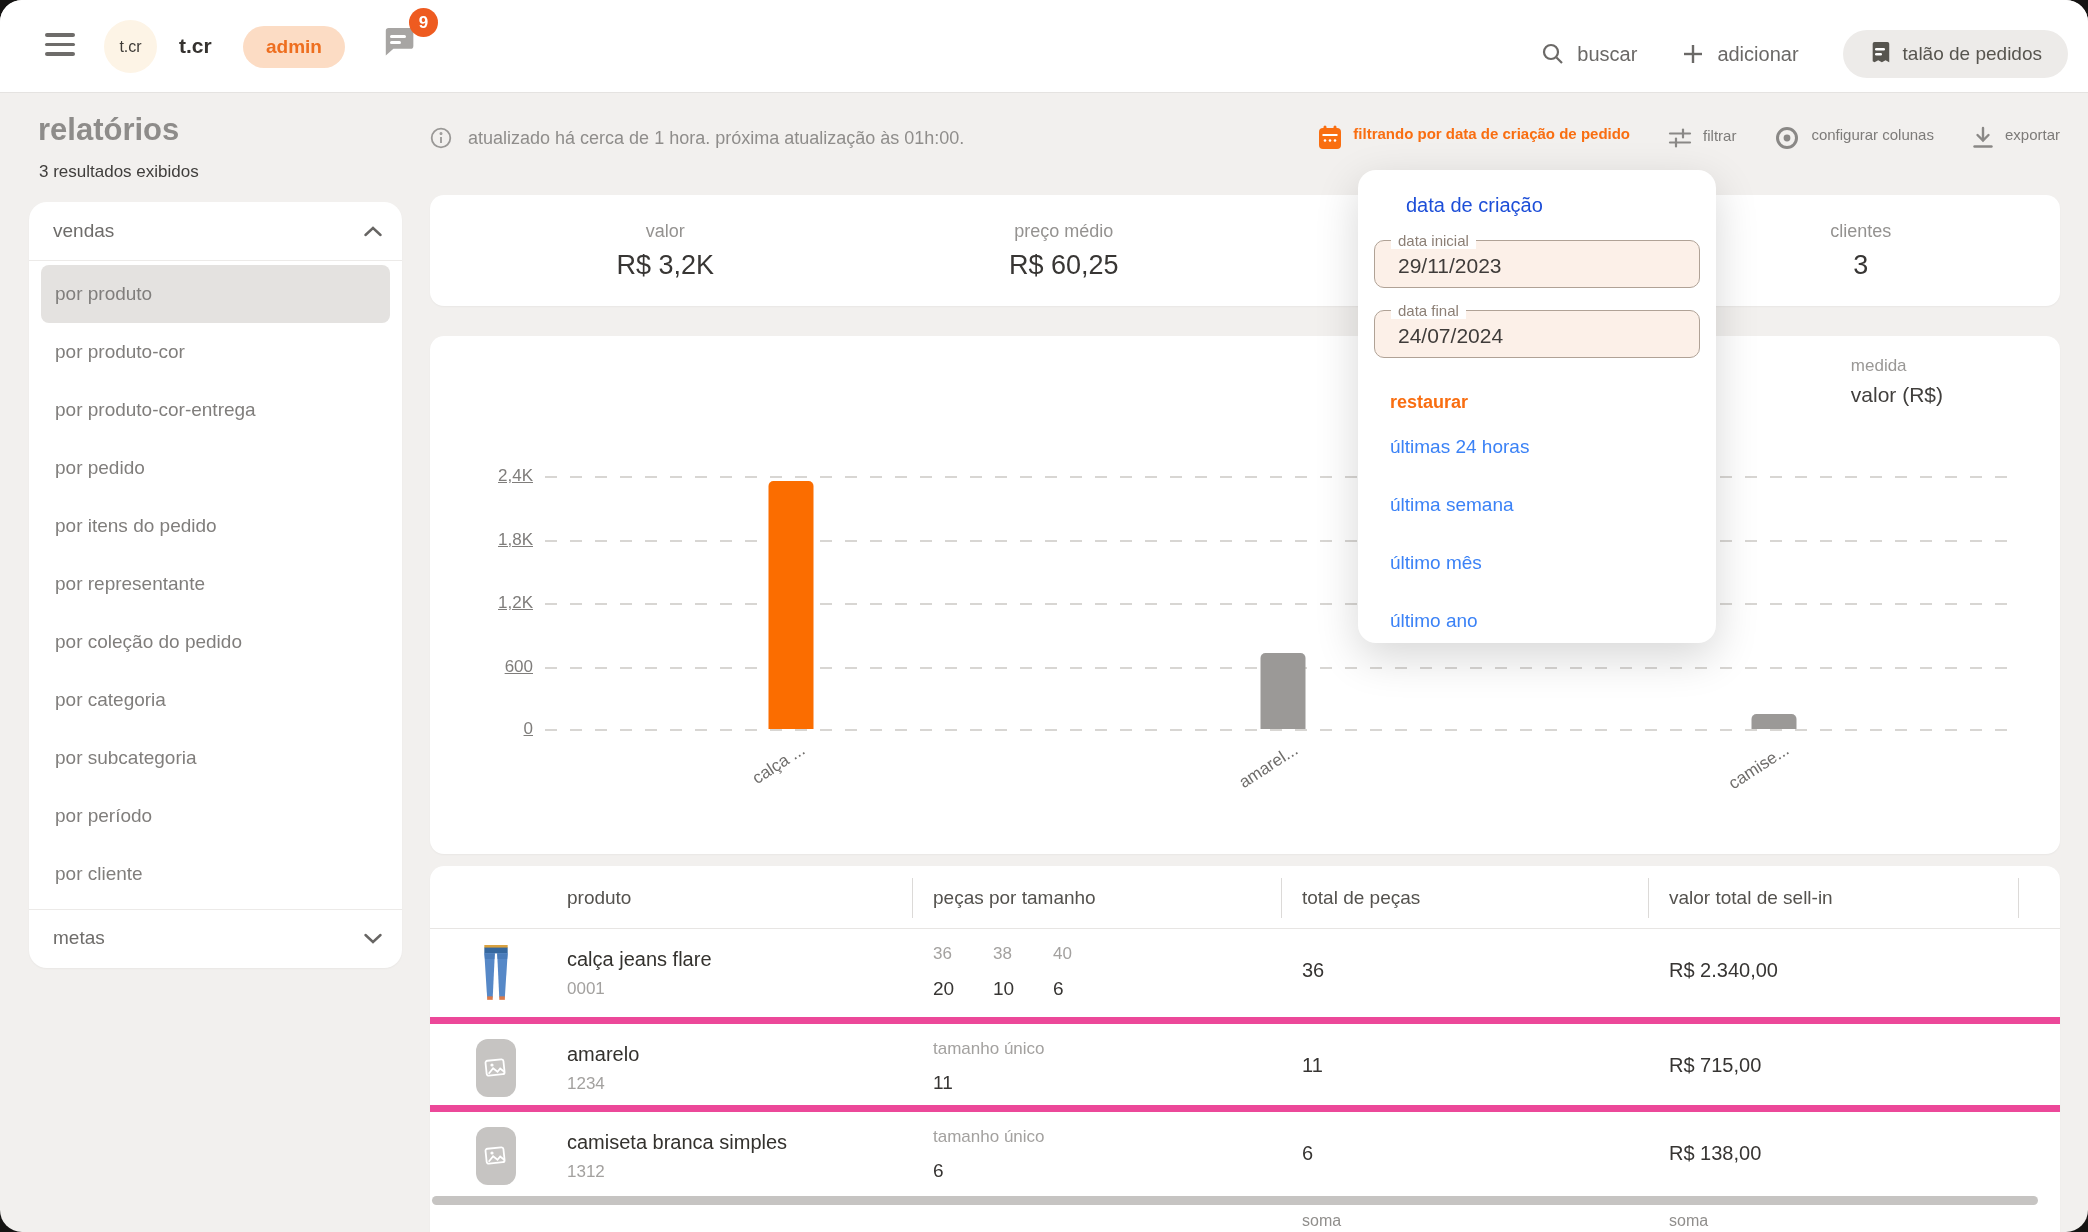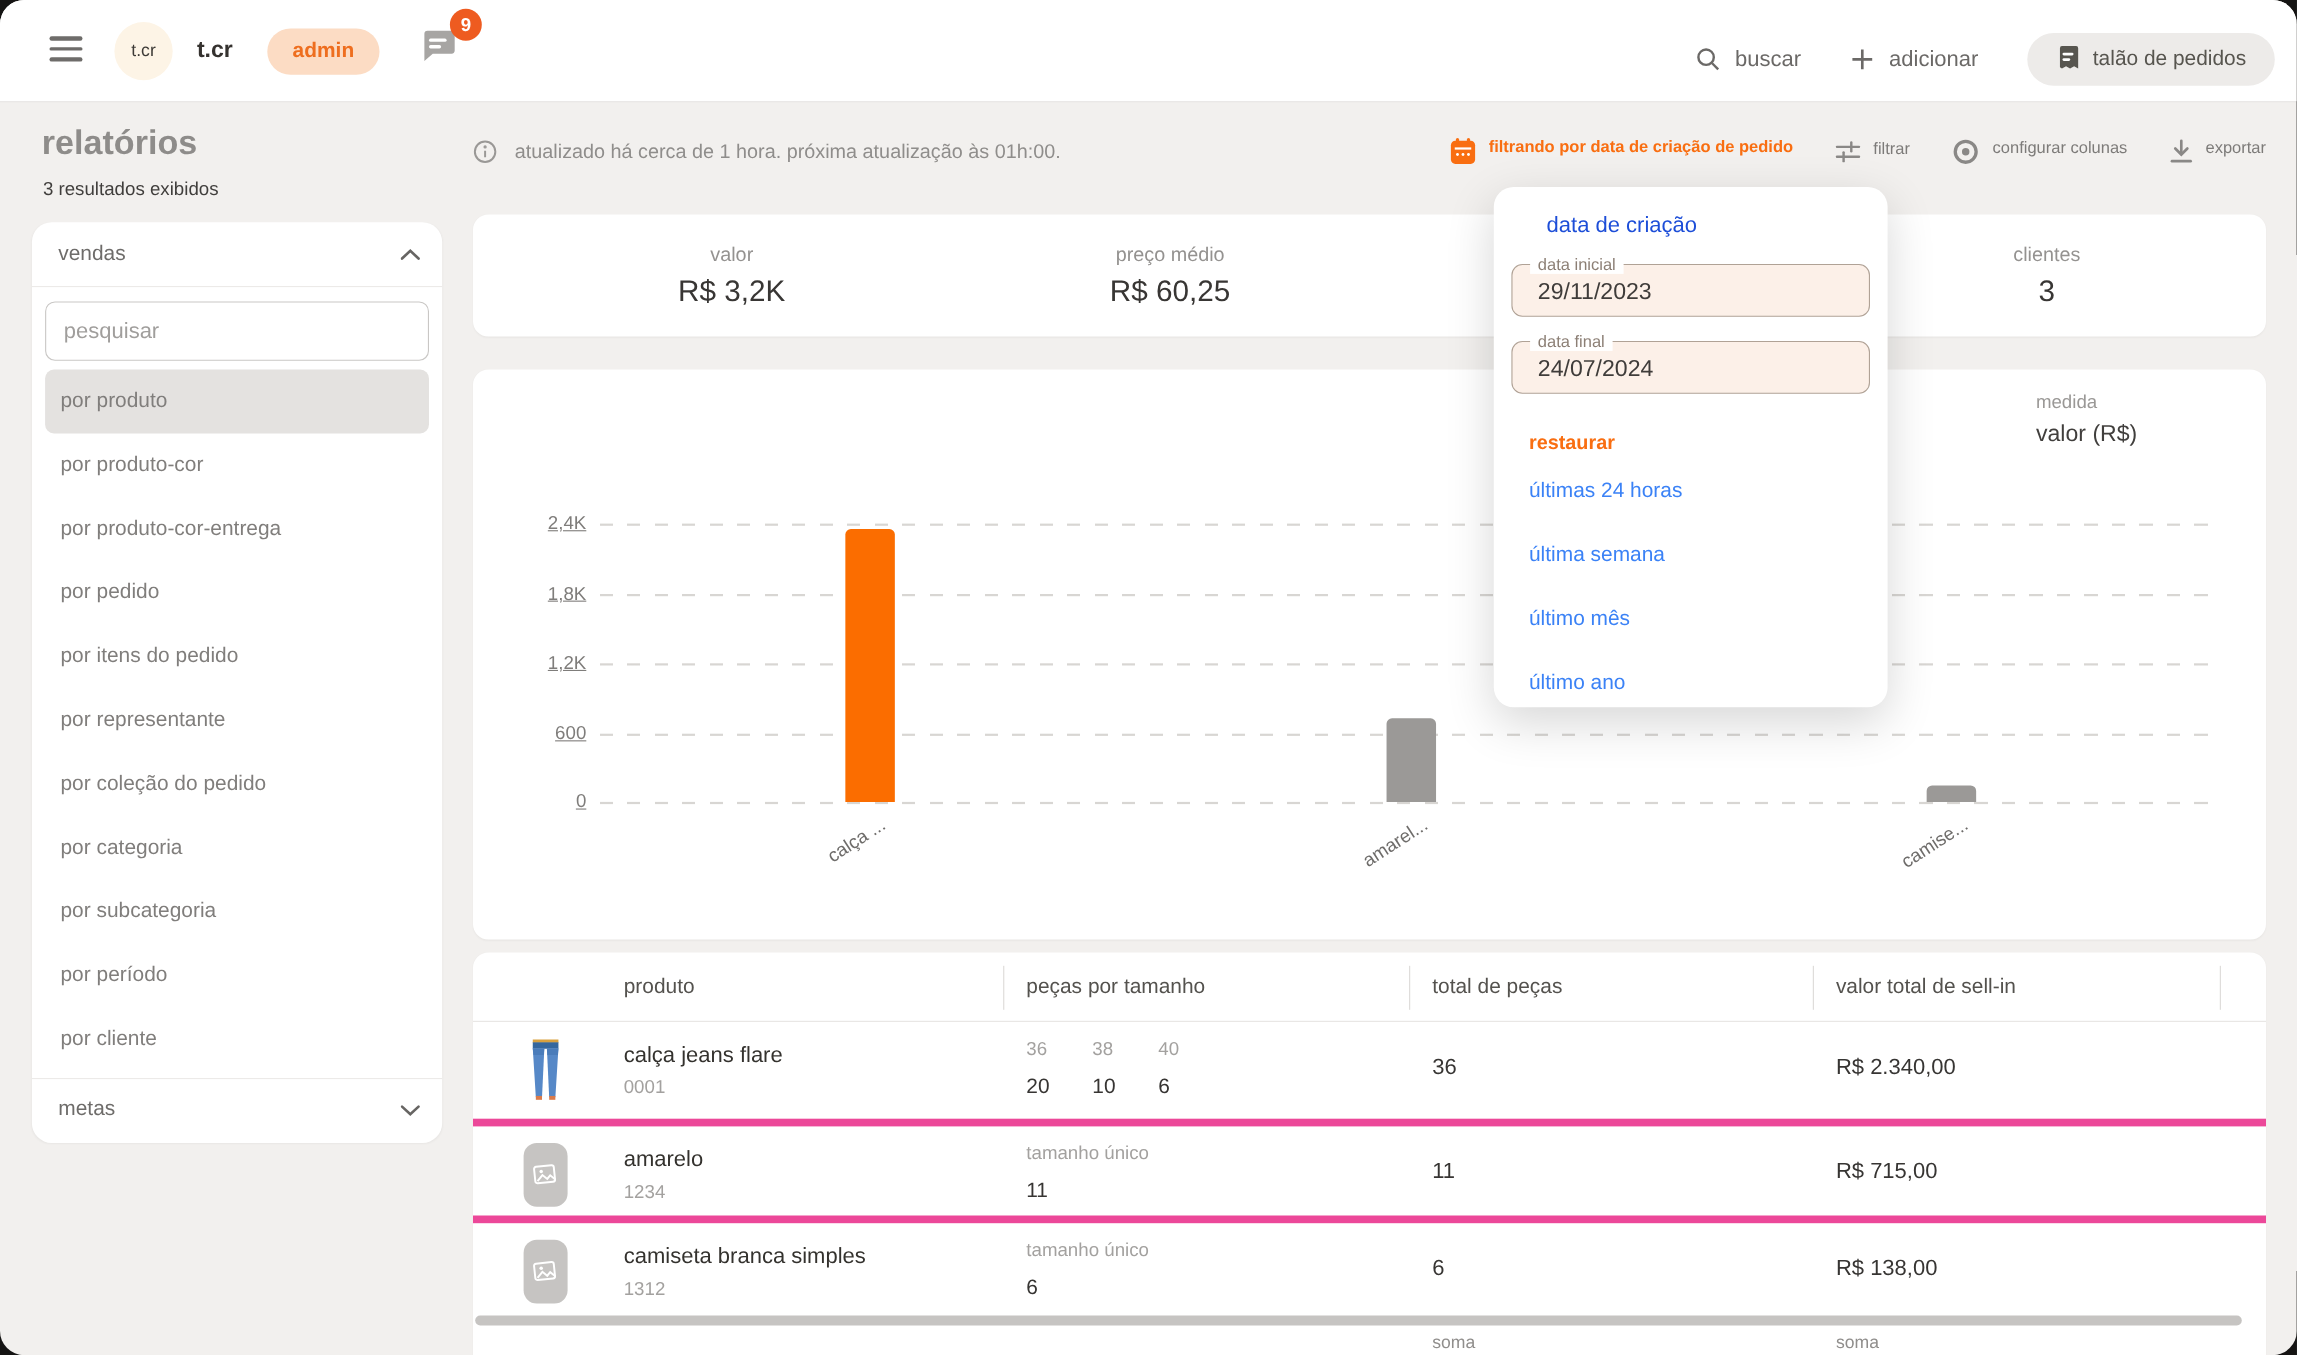--- a/index.html
+++ b/index.html
@@ -157,21 +157,20 @@
     <div class="sb-card">
       <div class="sb-group">
         <span>vendas</span>
         <span>
           <svg width="18" height="11" viewBox="0 0 18 11" fill="none" stroke="#676563" stroke-width="2.4" stroke-linecap="round">
               <polyline points="1.5,9 9,2 16.5,9"></polyline>
             </svg>
         </span>
       </div>
       <div class="sb-divider"></div>
-      <input class="sb-search" placeholder="pesquisar" style="">
       <ul class="sb-list">
         <li class="sb-item selected">por produto</li>
         <li class="sb-item">por produto-cor</li>
         <li class="sb-item">por produto-cor-entrega</li>
         <li class="sb-item">por pedido</li>
         <li class="sb-item">por itens do pedido</li>
         <li class="sb-item">por representante</li>
         <li class="sb-item">por coleção do pedido</li>
         <li class="sb-item">por categoria</li>
         <li class="sb-item">por subcategoria</li>

